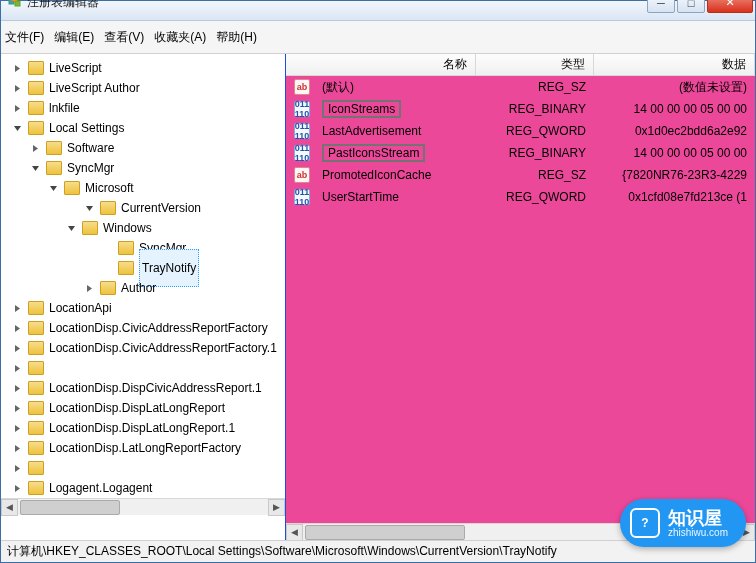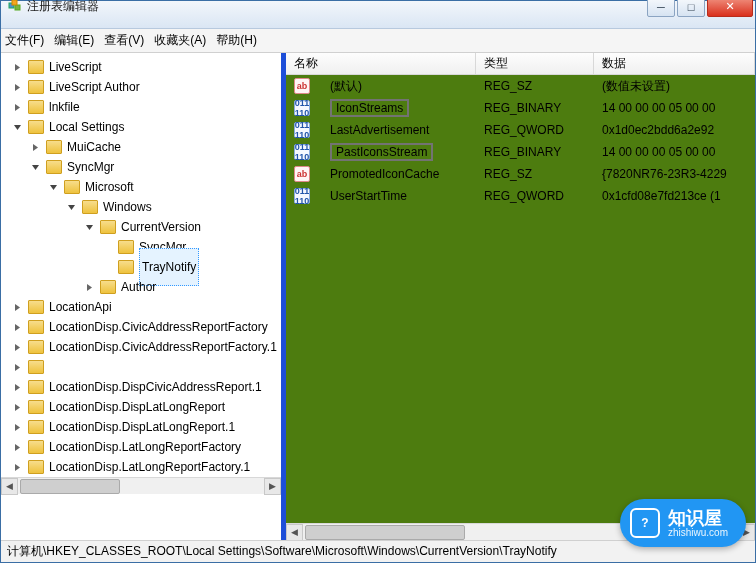--- a/index.html
+++ b/index.html
@@ -1,51 +1,51 @@
 <!DOCTYPE html>
 <html><head>
 <meta charset="utf-8">
 <style>
 * { box-sizing: border-box; margin: 0; padding: 0; font-family: "Microsoft YaHei", SimSun, Arial, sans-serif; font-size: 12px; }
 body { background: #fff; width: 756px; height: 563px; overflow: hidden; position: relative; }
 
 .window { width: 756px; height: 563px; border: 1px solid #3a6ea5; display: flex; flex-direction: column; }
-.titlebar { height: 28px; background: linear-gradient(#f2f6fb,#dae6f4); display: flex; align-items: center; padding: 0 0 16px 6px; border-bottom: 1px solid #b7c9de;}
+.titlebar { height: 20px; background: linear-gradient(#f2f6fb,#dae6f4); display: flex; align-items: center; padding: 0 0 16px 6px; border-bottom: 1px solid #b7c9de;}
 .titlebar .icon { width:16px; height:16px; margin-right:4px; display:flex; align-items:center; justify-content:center;}
 .titlebar .title { flex:1; color:#1a1a1a; }
 .winbtns { display:flex; height:20px; margin-right:2px;}
 .winbtn { width:28px; height:20px; margin-left:2px; border:1px solid #8ba4c2; background:linear-gradient(#f6f9fc,#d6e3f2); border-radius:2px; display:flex; align-items:center; justify-content:center; color:#2a3a4a; font-size:11px;}
 .winbtn.close { width:46px; background:linear-gradient(#f08f7e,#d9301d); border-color:#b82c1c; color:#fff;}
 
-.menubar { height:24px; background:#f5f5f5; border-bottom:1px solid #d0d0d0; display:flex; align-items:center; padding:0 4px; gap:10px;}
+.menubar { height:33px; background:#f5f5f5; border-bottom:1px solid #d0d0d0; display:flex; align-items:center; padding:0 4px; gap:10px;}
 .menubar span { color:#000; cursor:default;}
 
 .content { flex:1; display:flex; min-height:0; }
-.tree-pane { width:285px; border-right:5px solid #1d4ed8; overflow:auto; padding:4px 0; background:#fff; position:relative;}
-.list-pane { flex:1; display:flex; flex-direction:column; overflow:hidden; background:#4d7c0f;}
+.tree-pane { width:285px; border-right:1px solid #1d4ed8; overflow:auto; padding:4px 0; background:#fff; position:relative;}
+.list-pane { flex:1; display:flex; flex-direction:column; overflow:hidden; background:#ec4899;text-align:right;}
 
 .tree ul { list-style:none; padding-left:18px; }
 .tree > ul { padding-left:6px; }
 .tree li { white-space:nowrap; }
 .node { display:flex; align-items:center; height:20px; gap:2px; padding:0 2px;}
 .exp { width:12px; height:12px; display:inline-flex; align-items:center; justify-content:center; color:#555;}
 .exp svg { width:9px; height:9px; }
 .folder { width:16px; height:14px; display:inline-block; background:linear-gradient(#f7dd8c,#eec23d); border:1px solid #cf9f1f; border-radius:1px; margin:0 3px;}
 .node .lbl { color:#000; }
 .sel .lbl { background:#e5f3ff; border:1px dotted #3399ff; padding:11px 2px;}
 .highlight { border:2px solid #737373; padding:0 3px; display:inline-block;}
 
 .list-head { display:flex; height:22px; border-bottom:1px solid #d8d8d8; background:linear-gradient(#fdfdfd,#f0f0f0);}
 .list-head div { border-right:1px solid #d8d8d8; padding:2px 8px; color:#000;}
 .col-name { width:190px;} .col-type { width:118px;} .col-data { flex:1;}
 
 .list-body { flex:1; overflow:auto;}
 .row { display:flex; height:22px; align-items:center;}
 .row .cell { padding:0 8px; overflow:hidden; white-space:nowrap; text-overflow:ellipsis;}
-.row .cn { width:190px; display:flex; align-items:center; gap:20px;}
+.row .cn { width:190px; display:flex; align-items:center; gap:12px;}
 .row .ct { width:118px;} .row .cd { flex:1;}
 .vicon { width:16px; height:16px; display:inline-flex; align-items:center; justify-content:center; font-size:9px; font-weight:bold; border:1px solid; border-radius:2px;}
 .vicon.str { color:#c33; border-color:#d88; background:#fff5f5;}
 .vicon.bin { color:#25a; border-color:#8ad; background:#f5f8ff;}
 .row .highlight { padding:0 4px;}
 
 .scrollbar-h { height:17px; background:#f0f0f0; border-top:1px solid #d8d8d8; display:flex; align-items:center;}
 .sb-track { flex:1; height:17px; position:relative;}
 .sb-thumb { position:absolute; height:15px; top:1px; background:#cfcfcf; border:1px solid #aaa; border-radius:2px;}
 .sb-btn { width:17px; height:17px; background:#e8e8e8; border:1px solid #c8c8c8; display:flex; align-items:center; justify-content:center; font-size:9px; color:#555;}
@@ -135,21 +135,21 @@
   </div>
             </li>
             <li>
               <div class="node " style="padding-left:22px">
     <span class="exp">
                   <svg viewBox="0 0 9 9">
                     <path d="M2 1 L7 4.5 L2 8 Z" fill="#666"></path>
                   </svg>
                 </span>
     <span class="folder"></span>
-    <span class="lbl ">MuiCache</span>
+    <span class="lbl ">Software</span>
   </div>
             </li>
             <li>
               <div class="node " style="padding-left:22px">
     <span class="exp">
                   <svg viewBox="0 0 9 9">
                     <path d="M1 2 L8 2 L4.5 7 Z" fill="#444"></path>
                   </svg>
                 </span>
     <span class="folder"></span>
@@ -161,39 +161,39 @@
     <span class="exp">
                   <svg viewBox="0 0 9 9">
                     <path d="M1 2 L8 2 L4.5 7 Z" fill="#444"></path>
                   </svg>
                 </span>
     <span class="folder"></span>
     <span class="lbl ">Microsoft</span>
   </div>
             </li>
             <li>
+              <div class="node " style="padding-left:76px">
+    <span class="exp">
+                  <svg viewBox="0 0 9 9">
+                    <path d="M1 2 L8 2 L4.5 7 Z" fill="#444"></path>
+                  </svg>
+                </span>
+    <span class="folder"></span>
+    <span class="lbl ">CurrentVersion</span>
+  </div>
+            </li>
+            <li>
               <div class="node " style="padding-left:58px">
     <span class="exp">
                   <svg viewBox="0 0 9 9">
                     <path d="M1 2 L8 2 L4.5 7 Z" fill="#444"></path>
                   </svg>
                 </span>
     <span class="folder"></span>
     <span class="lbl ">Windows</span>
-  </div>
-            </li>
-            <li>
-              <div class="node " style="padding-left:76px">
-    <span class="exp">
-                  <svg viewBox="0 0 9 9">
-                    <path d="M1 2 L8 2 L4.5 7 Z" fill="#444"></path>
-                  </svg>
-                </span>
-    <span class="folder"></span>
-    <span class="lbl ">CurrentVersion</span>
   </div>
             </li>
             <li>
               <div class="node " style="padding-left:94px">
     <span class="exp"></span>
     <span class="folder"></span>
     <span class="lbl ">SyncMgr</span>
   </div>
             </li>
             <li>
@@ -302,21 +302,31 @@
   </div>
             </li>
             <li>
               <div class="node " style="padding-left:4px">
     <span class="exp">
                   <svg viewBox="0 0 9 9">
                     <path d="M2 1 L7 4.5 L2 8 Z" fill="#666"></path>
                   </svg>
                 </span>
     <span class="folder"></span>
-    <span class="lbl ">LocationDisp.LatLongReportFactory.1</span>
+  </div>
+            </li>
+            <li>
+              <div class="node " style="padding-left:4px">
+    <span class="exp">
+                  <svg viewBox="0 0 9 9">
+                    <path d="M2 1 L7 4.5 L2 8 Z" fill="#666"></path>
+                  </svg>
+                </span>
+    <span class="folder"></span>
+    <span class="lbl ">Logagent.Logagent</span>
   </div>
             </li>
           </ul>
         </div>
       <div class="scrollbar-h">
         <div class="sb-btn">◀</div>
         <div class="sb-track">
             <div class="sb-thumb" style="left:2px;width:100px"></div>
           </div>
         <div class="sb-btn">▶</div>

